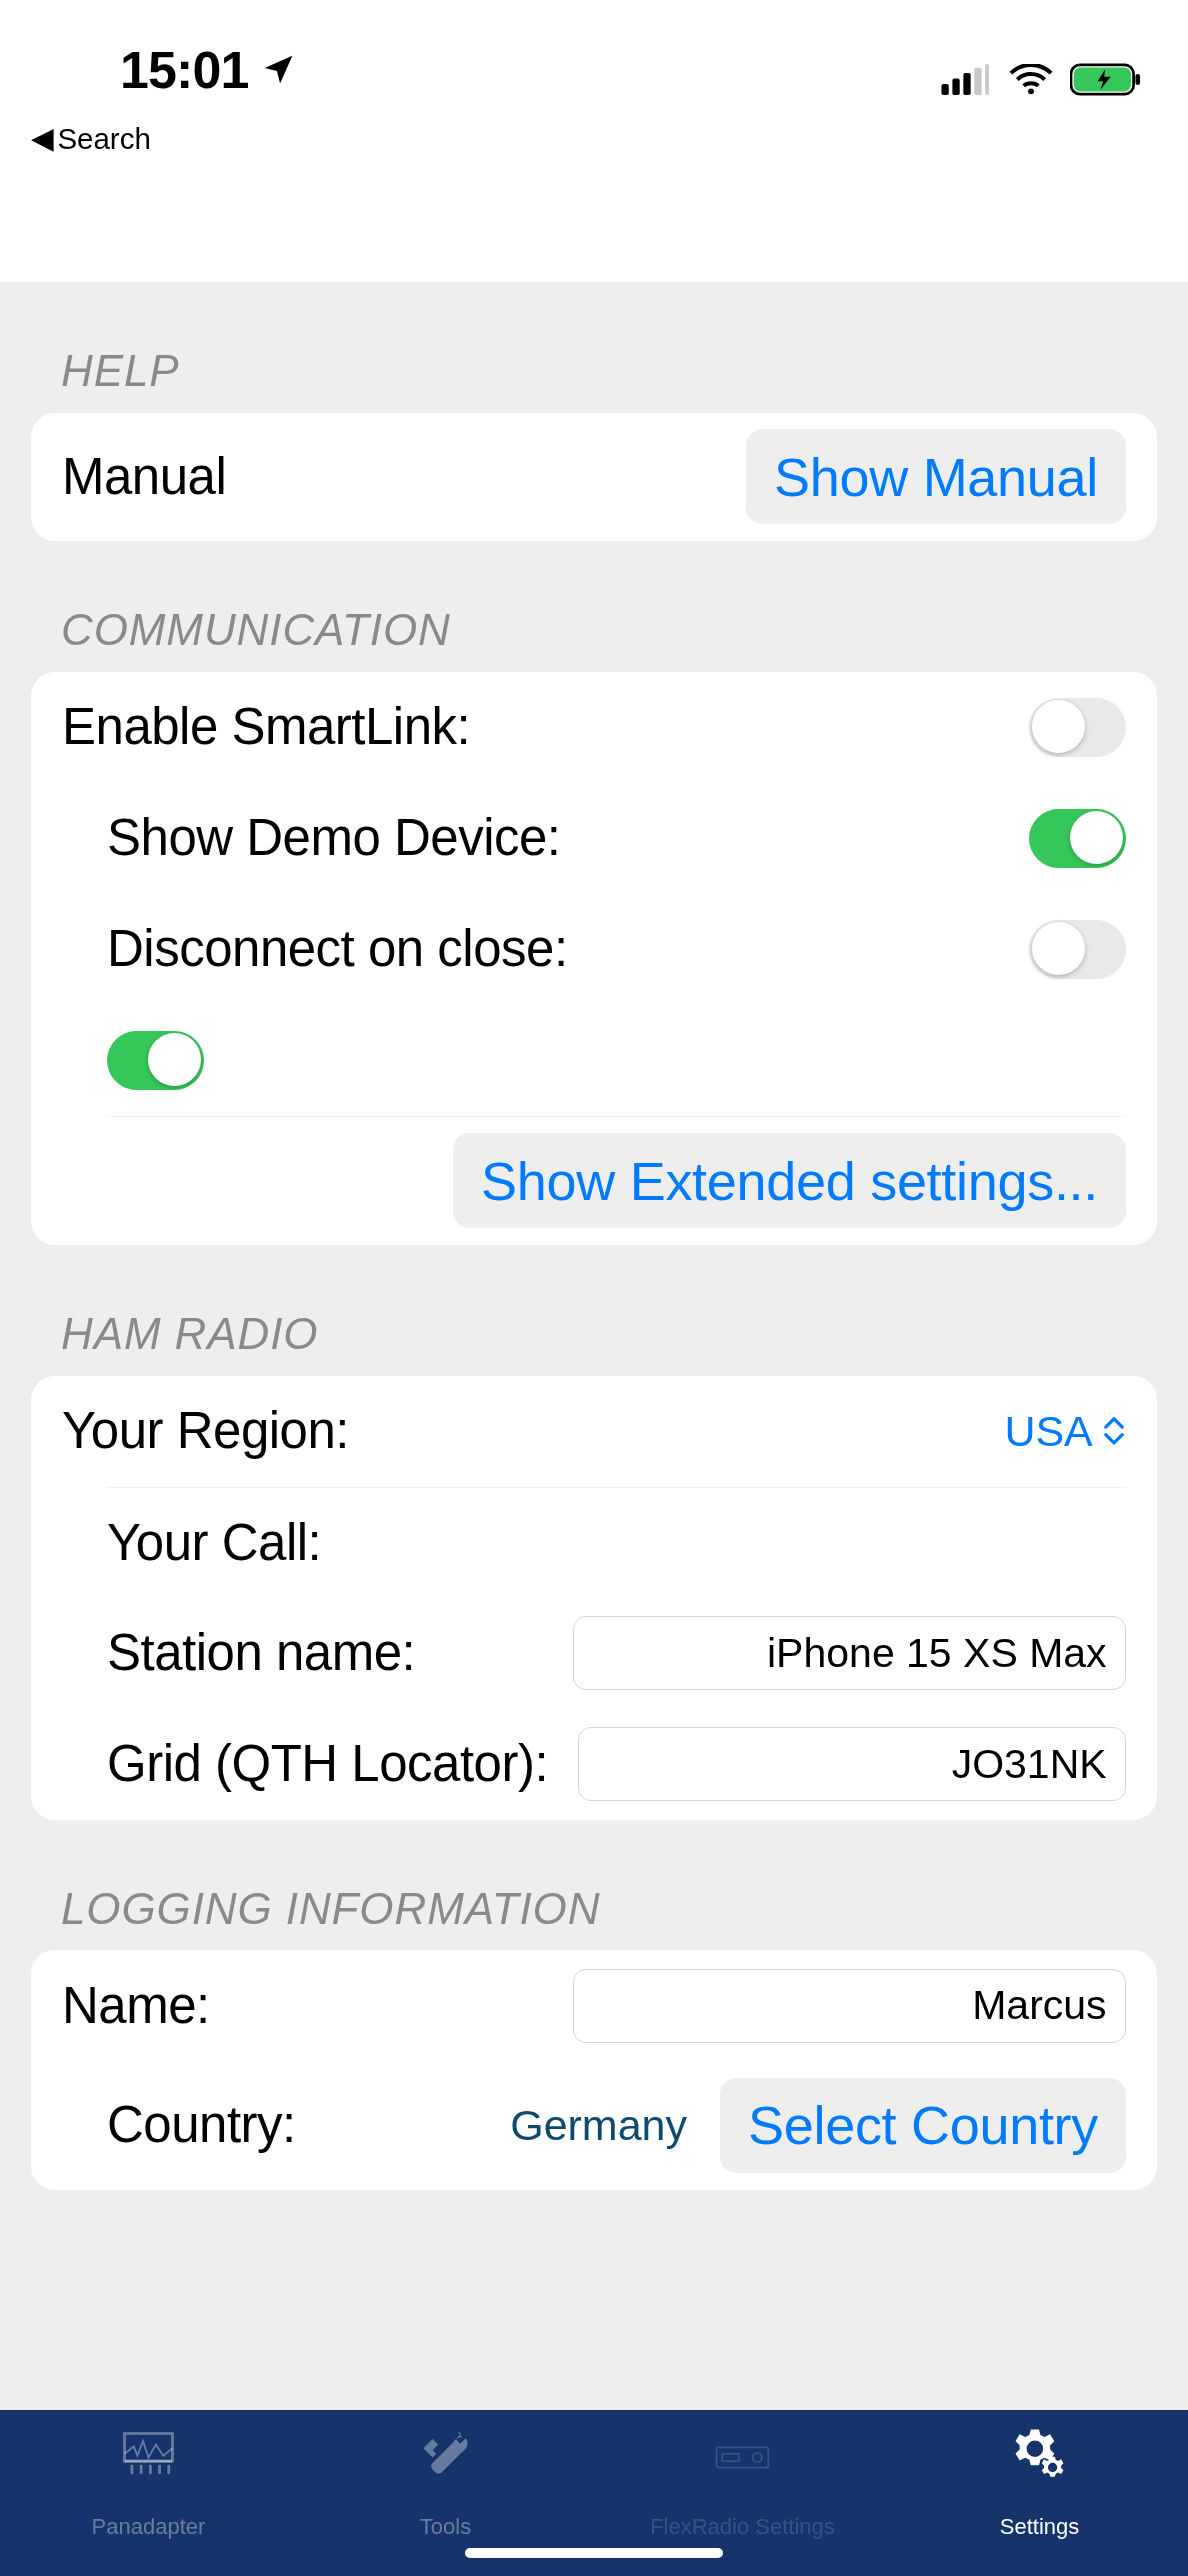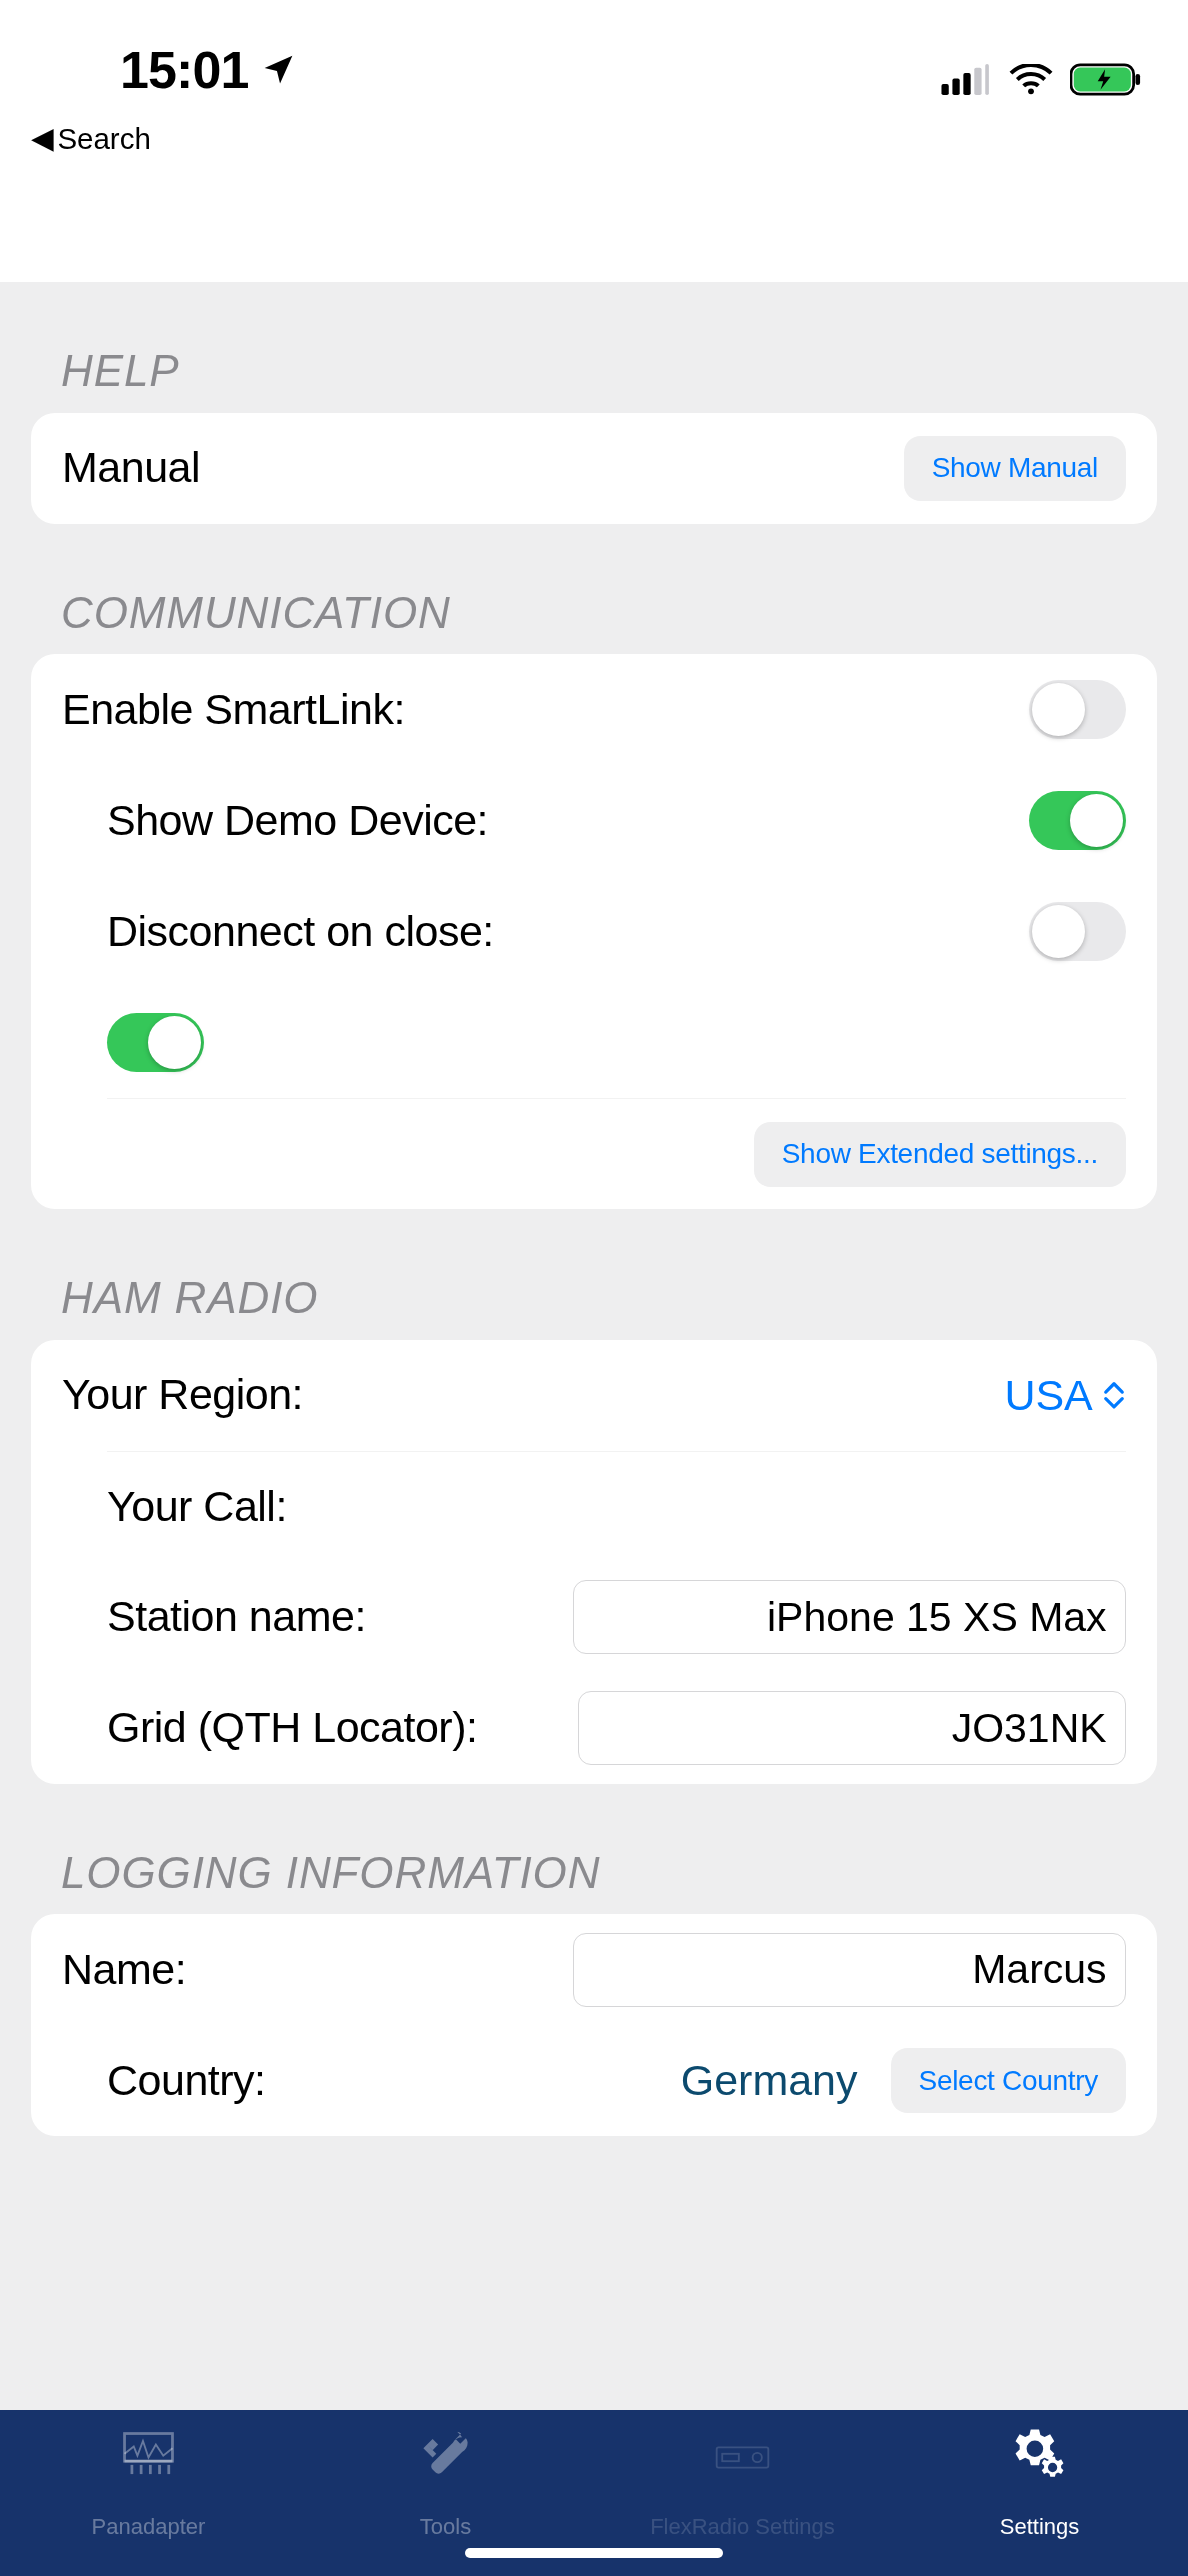--- a/index.html
+++ b/index.html
@@ -20,24 +20,24 @@
 
   
   .content { flex: 1; overflow-y: hidden; }
 
   .section-header { padding: 64px 61px 16.6px 61px; color: #8a8a8e; font-size: 44px; letter-spacing: 0.9px; font-style: italic; }
 
   .card { margin: 0 31px; background: #fff; border-radius: 24px; padding: 0 31px; }
   .row { display: flex; align-items: center; min-height: 111px; padding: 16.6px 0; }
   .row + .row { border-top: 0.9px solid rgba(0,0,0,0.05); margin-left: 45px; }
   .row.noborder { border-top: none !important; }
-  .row-label { flex: 1; font-size: 43px; color: #000; letter-spacing: -0.5px; line-height: 1.25; }
+  .row-label { flex: 1; font-size: 51px; color: #000; letter-spacing: -0.5px; line-height: 1.25; }
   .row-right { display: flex; align-items: center; justify-content: flex-end; gap: 5.5px; }
 
-  .pill-button { background: #eeeeef; border-radius: 16.6px; padding: 16.6px 28px; font-size: 28px; color: #007aff; border: none; cursor: pointer; letter-spacing: -0.3px; }
+  .pill-button { background: #eeeeef; border-radius: 16.6px; padding: 16.6px 28px; font-size: 54px; color: #007aff; border: none; cursor: pointer; letter-spacing: -0.3px; }
 
   
   .toggle { width: 97px; height: 59px; border-radius: 37px; position: relative; cursor: pointer; }
   .toggle.off { background: #e9e9eb; }
   .toggle.on  { background: #35c759; }
   .toggle .knob { position: absolute; width: 53px; height: 53px; background: #fff; border-radius: 50%; top: 2.8px; box-shadow: 0 1.8px 5.5px rgba(0,0,0,0.25); }
   .toggle.off .knob { left: 2.8px; }
   .toggle.on  .knob { right: 2.8px; }
 
   

